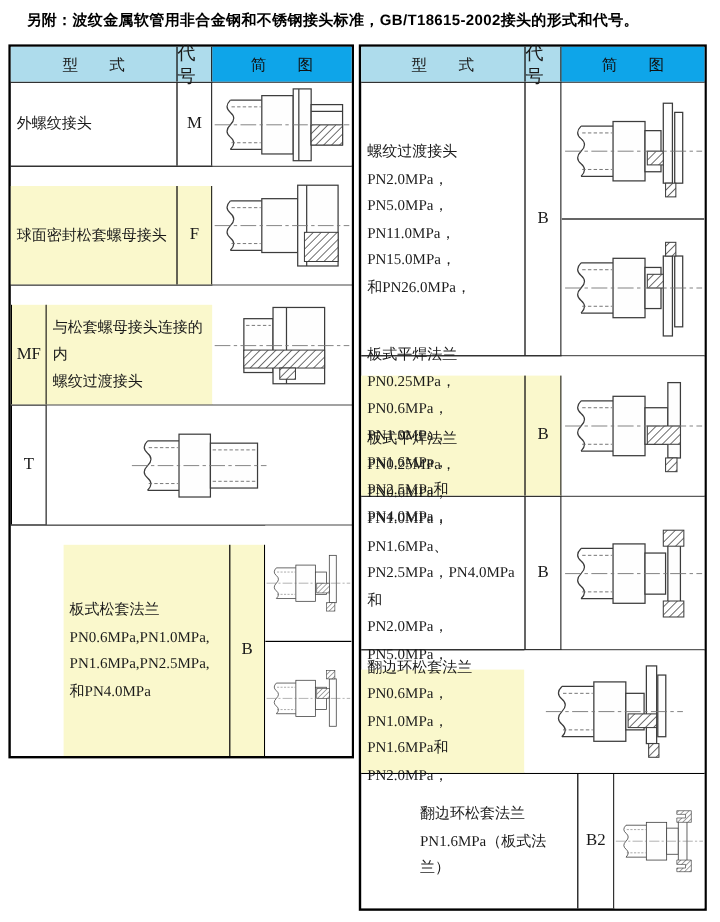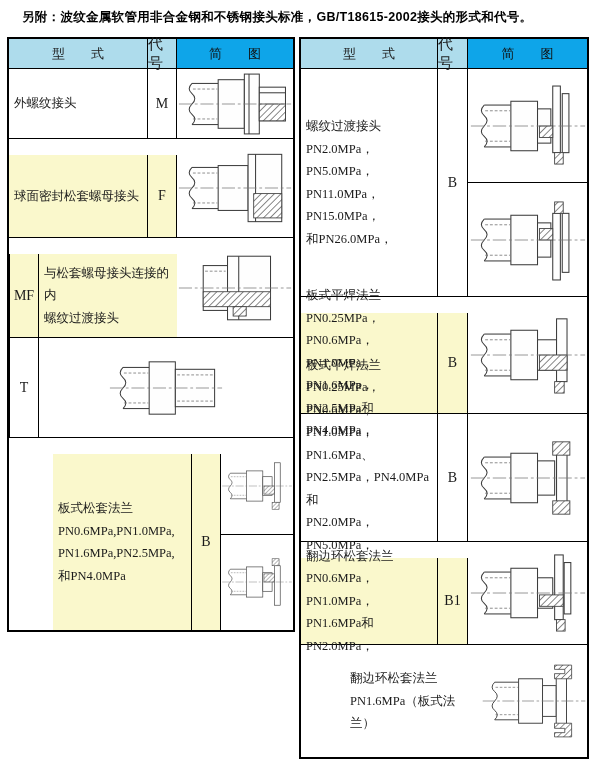--- a/index.html
+++ b/index.html
@@ -283,21 +283,20 @@
             <rect class="hatch" x="88" y="70" width="18" height="14"></rect>
             <line class="cl" x1="2" y1="46" x2="122" y2="46"></line>
           </svg>
       </div>
     </div>
 
     <div class="row hl" style="height:103px">
       <div class="cell ct">翻边环松套法兰
 PN0.6MPa，PN1.0MPa，
 PN1.6MPa和PN2.0MPa，</div>
-      <div class="cell cc">B1</div>
       <div class="cell cd">
         <svg class="diag" width="118" height="92" viewBox="0 0 124 92">
             <path class="ln" d="M16 24 q-6 6 0 11 t0 11 t0 11 t0 11"></path>
             <line class="ln" x1="16" y1="24" x2="44" y2="24"></line>
             <line class="ln" x1="16" y1="68" x2="44" y2="68"></line>
             <line class="lnd" x1="17" y1="30" x2="43" y2="30"></line>
             <line class="lnd" x1="17" y1="62" x2="43" y2="62"></line>
             <rect class="box" x="44" y="20" width="28" height="52"></rect>
             <rect class="box" x="72" y="30" width="16" height="32"></rect>
             <rect class="box" x="90" y="6" width="9" height="68"></rect>
@@ -305,20 +304,21 @@
             <rect class="hatch" x="74" y="48" width="25" height="12"></rect>
             <rect class="hatch" x="92" y="74" width="9" height="12"></rect>
             <line class="cl" x1="2" y1="46" x2="122" y2="46"></line>
           </svg>
       </div>
     </div>
 
     <div class="row" style="height:112px">
       <div class="cell ct">翻边环松套法兰
 PN1.6MPa（板式法兰）</div>
+      <div class="cell cc">B2</div>
       <div class="cell cd">
         <svg class="diag" width="118" height="98" viewBox="0 0 124 92">
             <path class="ln" d="M16 24 q-6 6 0 11 t0 11 t0 11 t0 11"></path>
             <line class="ln" x1="16" y1="24" x2="44" y2="24"></line>
             <line class="ln" x1="16" y1="68" x2="44" y2="68"></line>
             <line class="lnd" x1="17" y1="30" x2="43" y2="30"></line>
             <line class="lnd" x1="17" y1="62" x2="43" y2="62"></line>
             <rect class="box" x="44" y="20" width="28" height="52"></rect>
             <rect class="box" x="72" y="28" width="16" height="36"></rect>
             <rect class="box" x="88" y="18" width="12" height="56"></rect>

